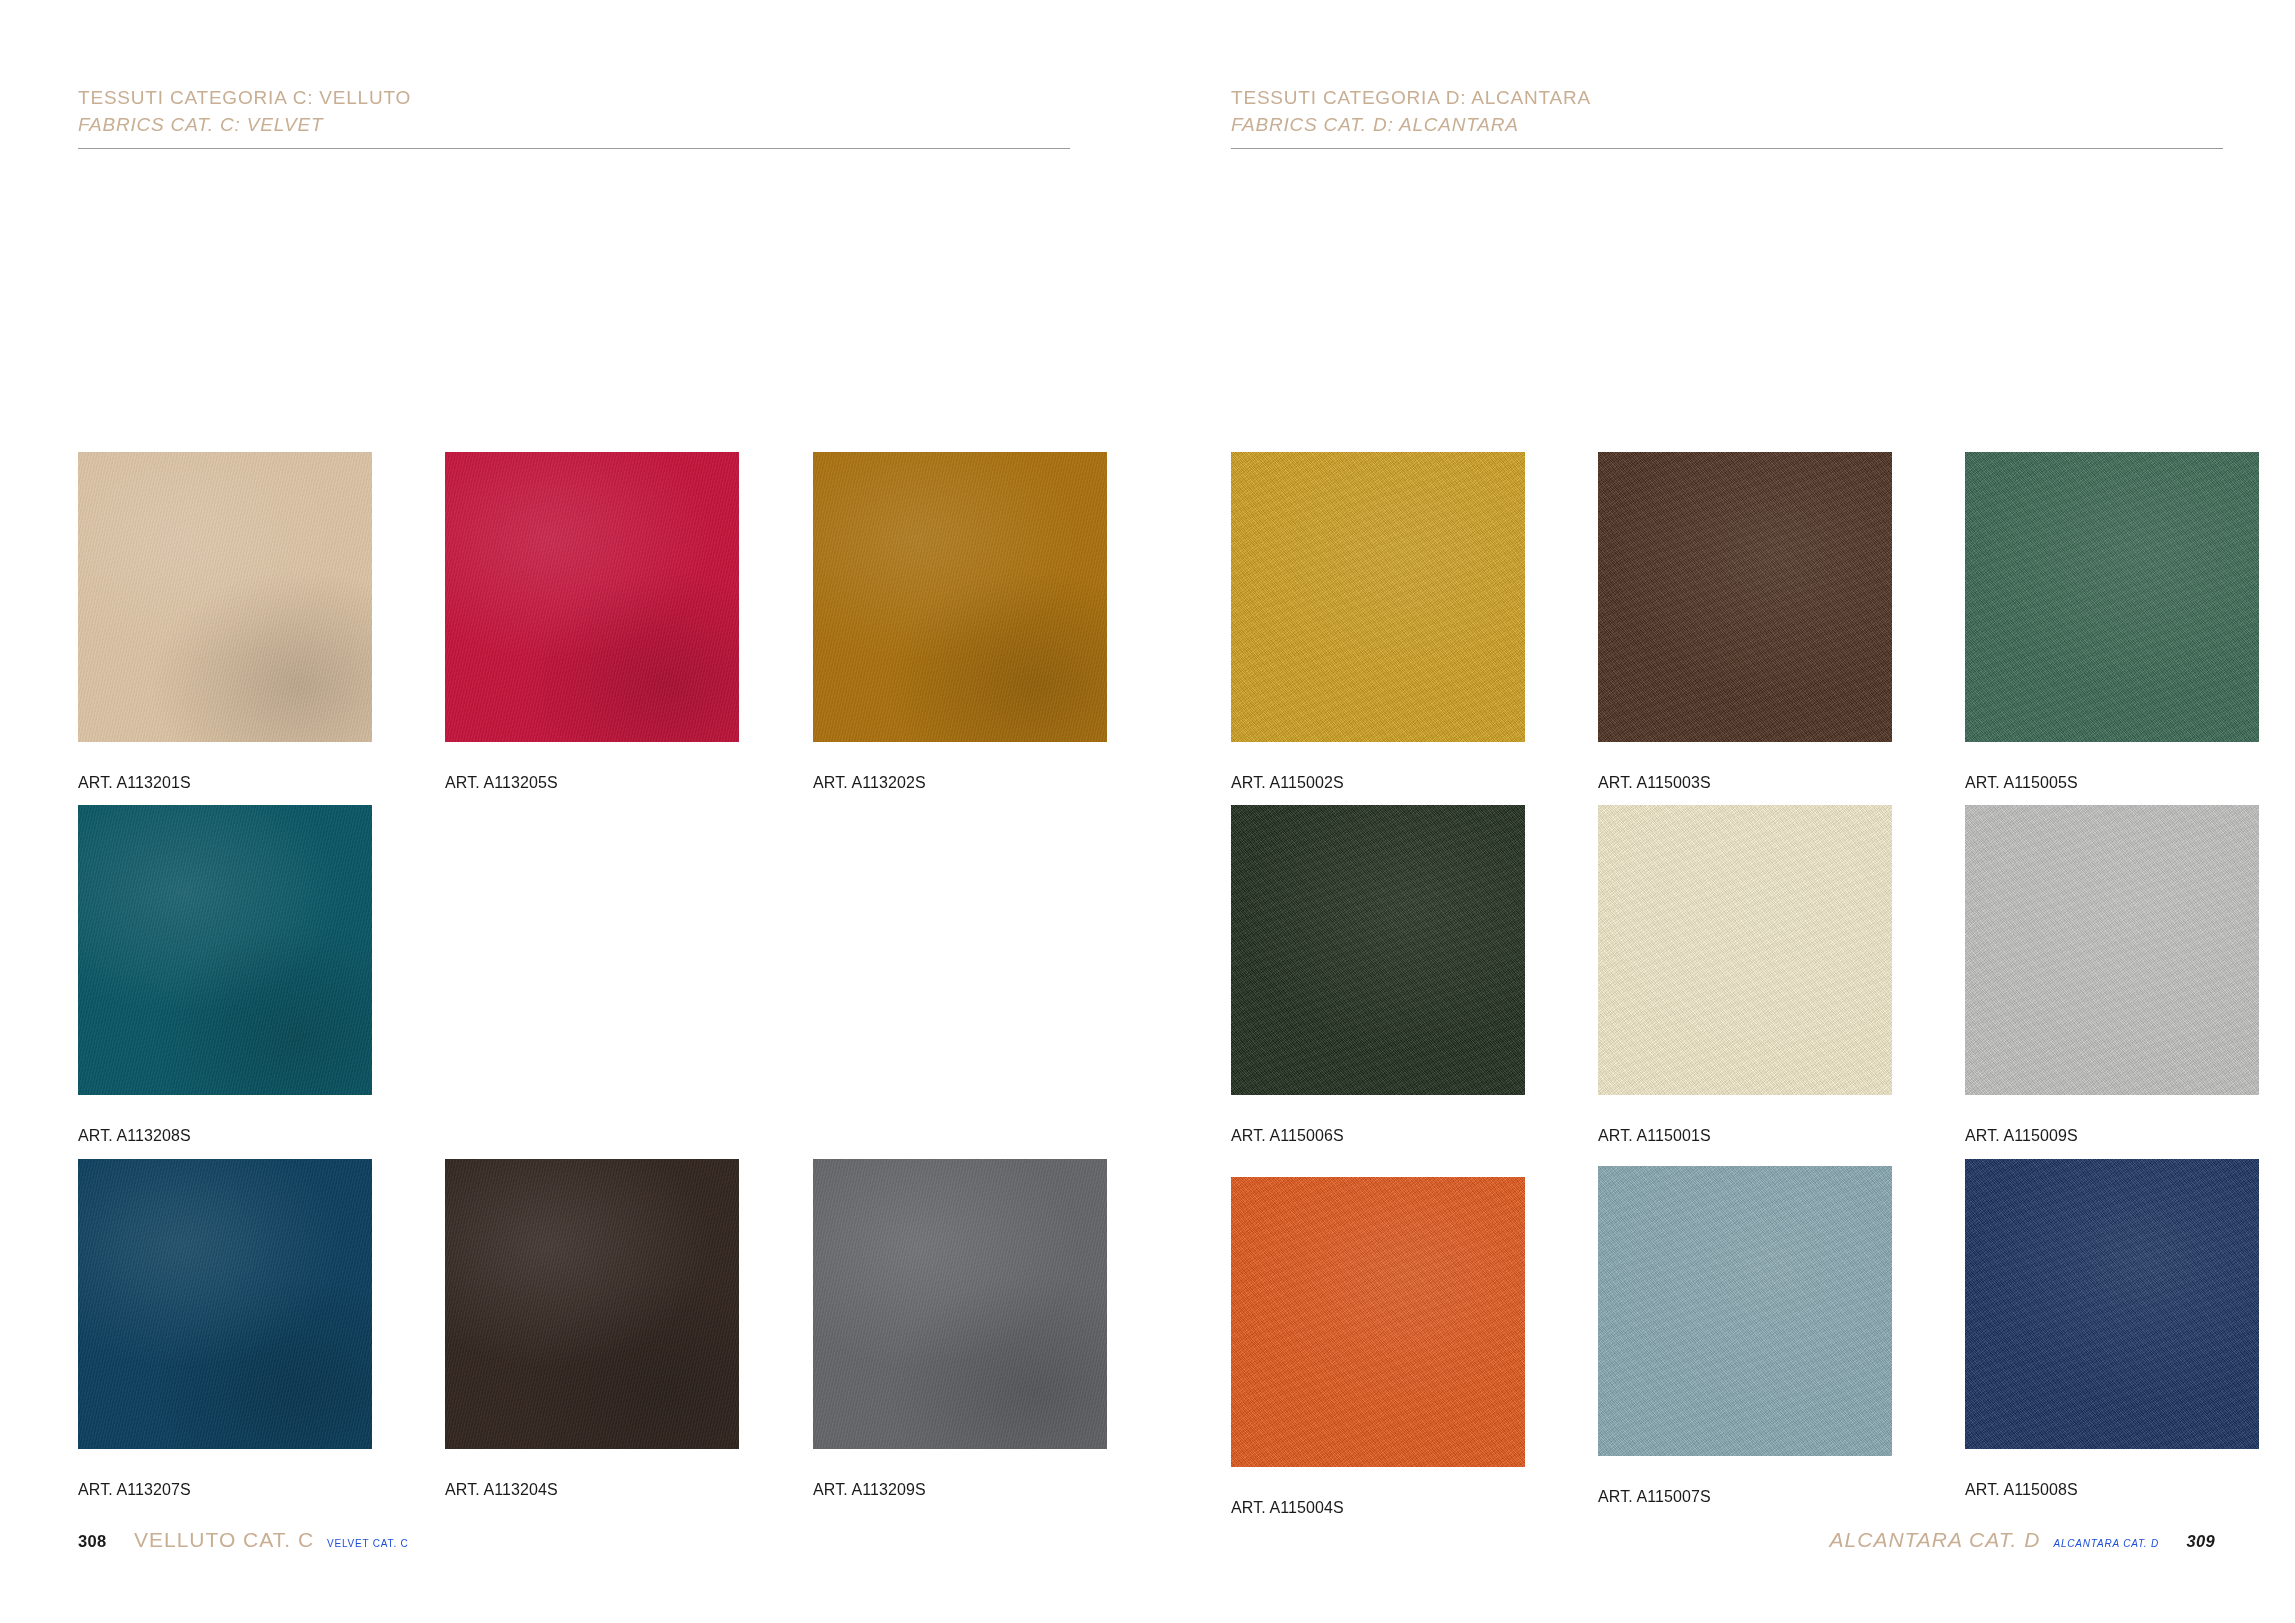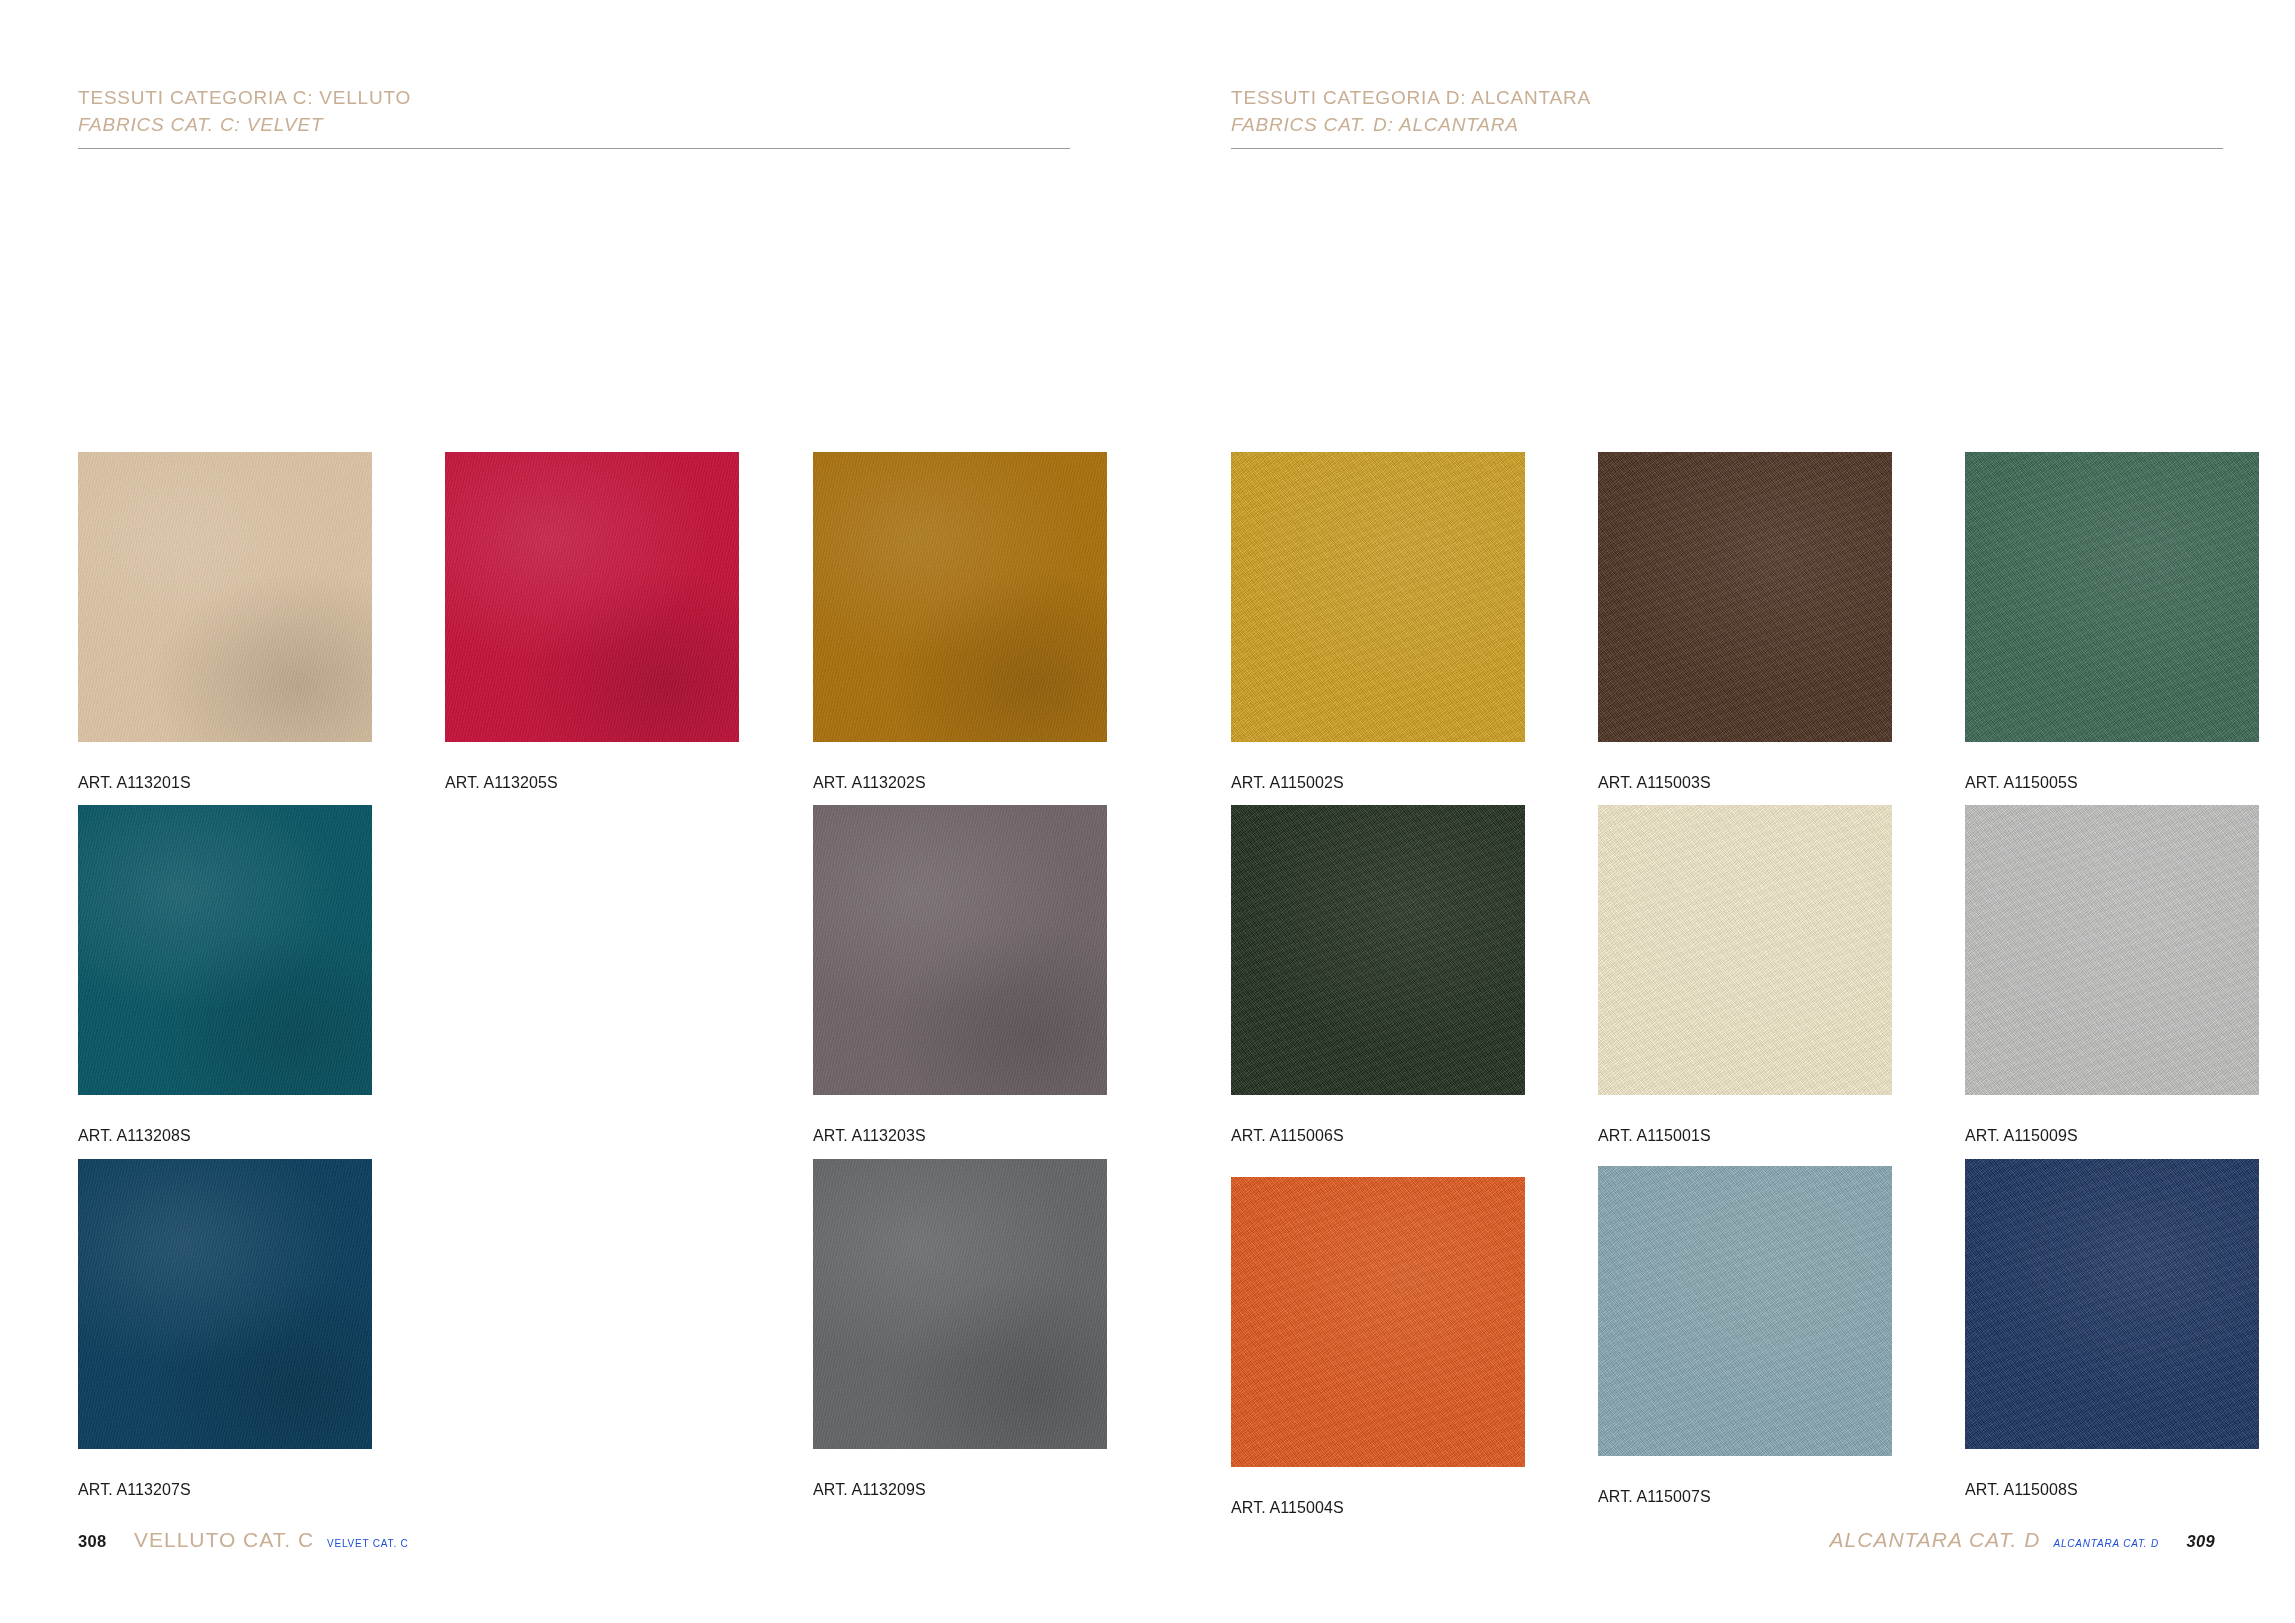--- a/index.html
+++ b/index.html
@@ -176,27 +176,27 @@
           <div class="caption">ART. A113205S</div>
         </div>
         <div class="cell" style="left: 813px; top: 452px;">
           <div class="swatch velvet" style="background: rgb(168, 112, 15);"></div>
           <div class="caption">ART. A113202S</div>
         </div>
         <div class="cell" style="left: 78px; top: 805px;">
           <div class="swatch velvet" style="background: rgb(11, 86, 100);"></div>
           <div class="caption">ART. A113208S</div>
         </div>
-        <div class="cell" style="left: 813px; top: 805px;">
-          <div class="swatch velvet" style="background: rgb(111, 100, 104);"></div>
-          <div class="caption">ART. A113203S</div>
-        </div>
         <div class="cell" style="left: 78px; top: 1159px;">
           <div class="swatch velvet" style="background: rgb(13, 63, 93);"></div>
           <div class="caption">ART. A113207S</div>
+        </div>
+        <div class="cell" style="left: 445px; top: 1159px;">
+          <div class="swatch velvet" style="background: rgb(51, 38, 32);"></div>
+          <div class="caption">ART. A113204S</div>
         </div>
         <div class="cell" style="left: 813px; top: 1159px;">
           <div class="swatch velvet" style="background: rgb(100, 101, 105);"></div>
           <div class="caption">ART. A113209S</div>
         </div>
       </div>
 
     <div class="footer">
       <span class="folio">308</span>
       <span class="foot-main">VELLUTO CAT. C</span>

